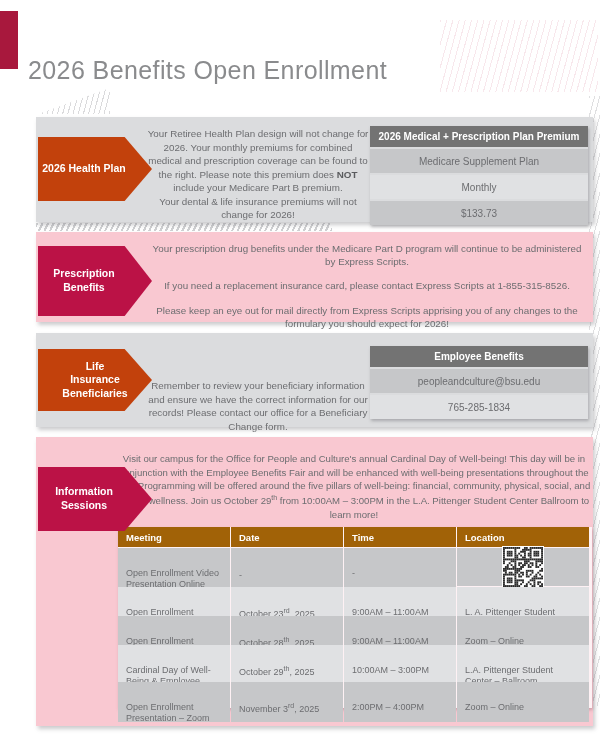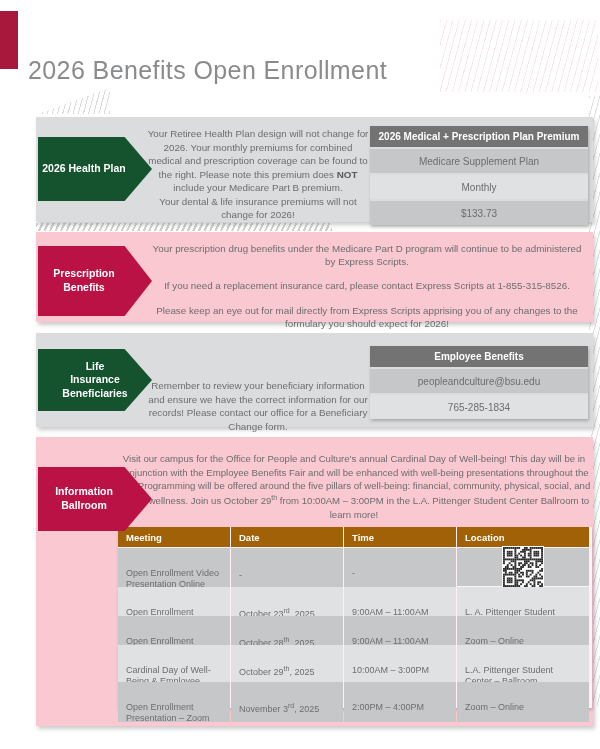--- a/index.html
+++ b/index.html
@@ -30,21 +30,21 @@
   .sec-health{top:117px;height:105px;}
   .sec-rx{top:232px;height:90px;}
   .sec-life{top:333px;height:94px;}
   .sec-info{top:437px;height:289px;}
 
   
   .arrow{position:absolute;left:2px;width:114px;display:flex;flex-direction:column;
          align-items:center;justify-content:center;color:#fff;font-weight:bold;
          font-size:10.5px;line-height:1.3;text-align:center;padding-right:22px;box-sizing:border-box;
          clip-path:polygon(0 0,76% 0,100% 50%,76% 100%,0 100%);z-index:3;}
-  .arrow.dark{background:#14532d;}
+  .arrow.dark{background:#c2410c;}
   .arrow.crimson{background:#BB1246;}
   .sec-health .arrow{top:20px;height:64px;}
   .sec-rx .arrow{top:14px;height:70px;}
   .sec-life .arrow{top:16px;height:62px;padding-left:22px;}
   .sec-info .arrow{top:30px;height:64px;}
 
   
   .body-text{position:absolute;color:#6C6D70;text-align:center;font-size:9.8px;line-height:1.38;}
   .sec-health .body-text{left:110px;top:10px;width:224px;}
   .sec-rx .body-text{left:112px;top:10px;width:438px;line-height:1.35;}
@@ -127,21 +127,21 @@
     <div class="mini-table">
       <div class="th">Employee Benefits</div>
       <div class="tr row-dark">peopleandculture@bsu.edu</div>
       <div class="tr row-light">765-285-1834</div>
     </div>
   </div>
 
   <div class="section pink sec-info">
     <div class="arrow crimson">
       <span>Information</span>
-      <span>Ballroom</span>
+      <span>Sessions</span>
     </div>
     <div class="body-text intro">
       <span>Visit our campus for the Office for People and Culture's annual Cardinal Day of Well-being! This day will be in conjunction with the Employee Benefits Fair and will be enhanced with well-being presentations throughout the day. Programming will be offered around the five pillars of well-being: financial, community, physical, social, and career wellness. Join us October 29</span><sup>th</sup><span> from 10:00AM – 3:00PM in the L.A. Pittenger Student Center Ballroom to learn more!</span>
     </div>
 
     <div class="schedule">
       <div class="th">Meeting</div>
       <div class="th">Date</div>
       <div class="th">Time</div>
       <div class="th">Location</div>

